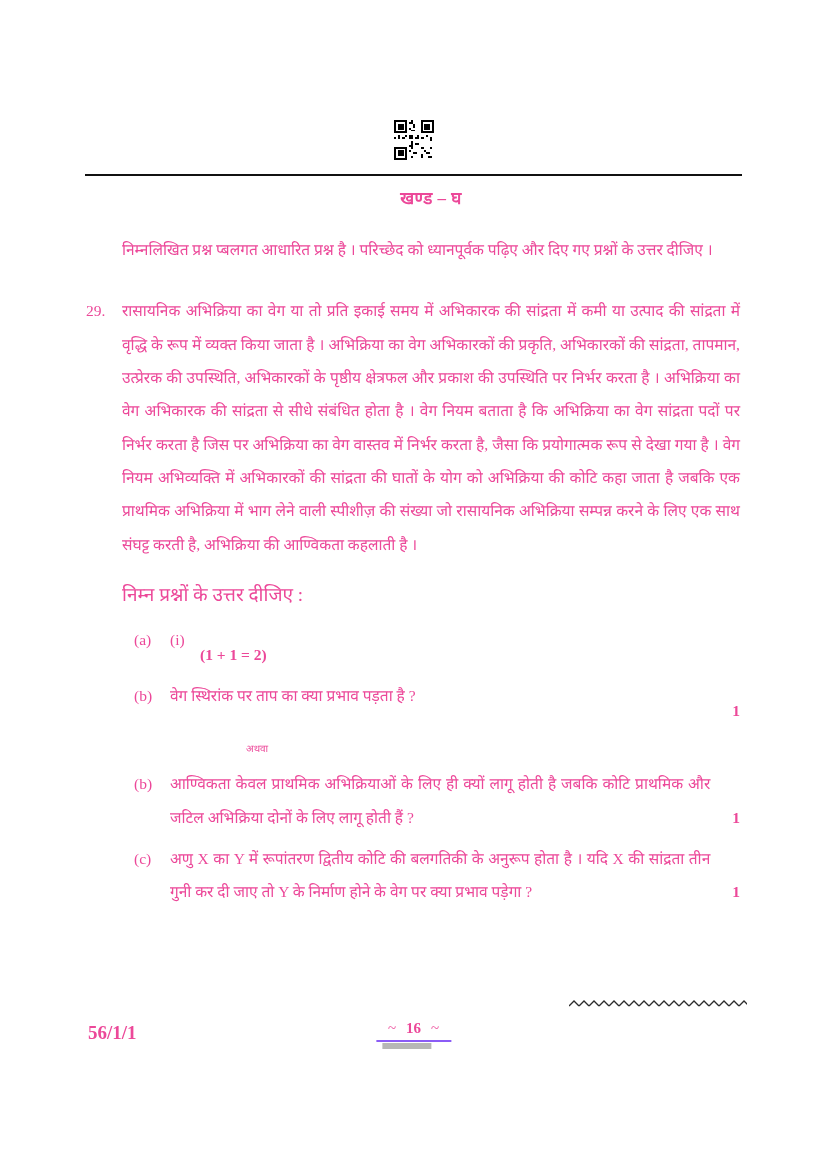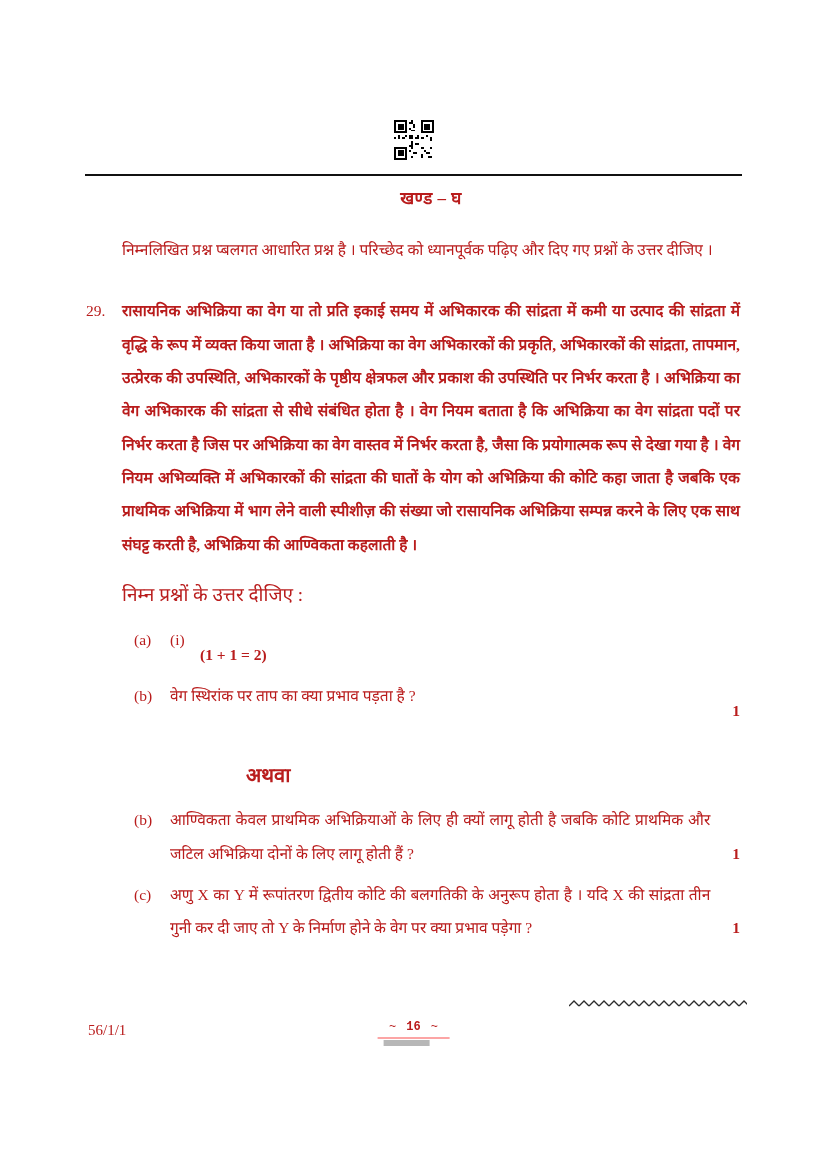--- a/index.html
+++ b/index.html
@@ -2,48 +2,47 @@
 <html lang="hi"><head>
 <meta charset="utf-8">
 <style>
   html,body{margin:0;padding:0;background:#e8e8e8;}
   .page{
     position:relative;
     width:827px;height:1169px;
     margin:0 auto;
     background:#ffffff;
     font-family:"Liberation Serif","DejaVu Serif",serif;
-    color:#b91c1c;
+    color:#ec4899;
     overflow:hidden;
   }
   .qr-wrap{position:absolute;top:120px;left:50%;transform:translateX(-50%);width:40px;height:40px;}
   .rule{position:absolute;top:174px;left:85px;right:85px;height:2px;background:#111;}
   .content{position:absolute;top:186px;left:122px;width:618px;}
   .section-heading{text-align:center;font-weight:bold;font-size:17px;letter-spacing:.5px;}
   .intro{margin:24px 0 0;font-size:15.5px;line-height:2.15;text-align:justify;}
   .question{position:relative;margin-top:28px;}
   .qnum{position:absolute;left:-36px;top:0;font-size:15.5px;line-height:2.15;}
-  .passage{margin:0;font-size:15.5px;line-height:2.15;text-align:justify;font-weight:bold;}
+  .passage{margin:0;font-size:15.5px;line-height:2.15;text-align:justify;}
   .prompt{margin:14px 0 0;font-size:19px;line-height:2.1;}
   .parts{margin-top:8px;padding-left:12px;}
   .part{display:flex;font-size:15.5px;line-height:2.15;margin-top:8px;}
   .plabel{width:36px;flex:none;}
   .psub{width:30px;flex:none;}
   .ptext{flex:1;padding-right:22px;text-align:justify;}
   .pmarks{flex:none;font-weight:bold;white-space:nowrap;margin-top:15px;}
   .marks-top{align-self:flex-start;}
   .marks-bottom{align-self:flex-end;}
-  .or-label{font-weight:bold;font-size:20px;margin:28px 0 0 112px;line-height:2;}
+  .or-label{font-weight:normal;font-size:10px;margin:12px 0 0 112px;line-height:2;}
   .zigzag{position:absolute;top:999px;right:80px;}
-  .footer-code{position:absolute;left:88px;top:1022px;font-weight:normal;font-size:15px;}
+  .footer-code{position:absolute;left:88px;top:1022px;font-weight:bold;font-size:19px;}
   .footer-page{
     position:absolute;left:50%;transform:translateX(-50%);top:1020px;
-    font-size:12px;text-align:center;padding:0 12px 3px;
-    border-bottom:2px solid #fca5a5;
-    font-family:Liberation Mono, monospace;
+    font-size:15px;text-align:center;padding:0 12px 3px;
+    border-bottom:2px solid #8b5cf6;
   }
   .footer-page::after{
     content:"";position:absolute;left:6px;right:20px;bottom:-9px;height:6px;background:#b7b7b7;
   }
   .pn-num{font-weight:bold;margin:0 10px;}
 </style>
 </head>
 <body>
 
 <div class="page">

